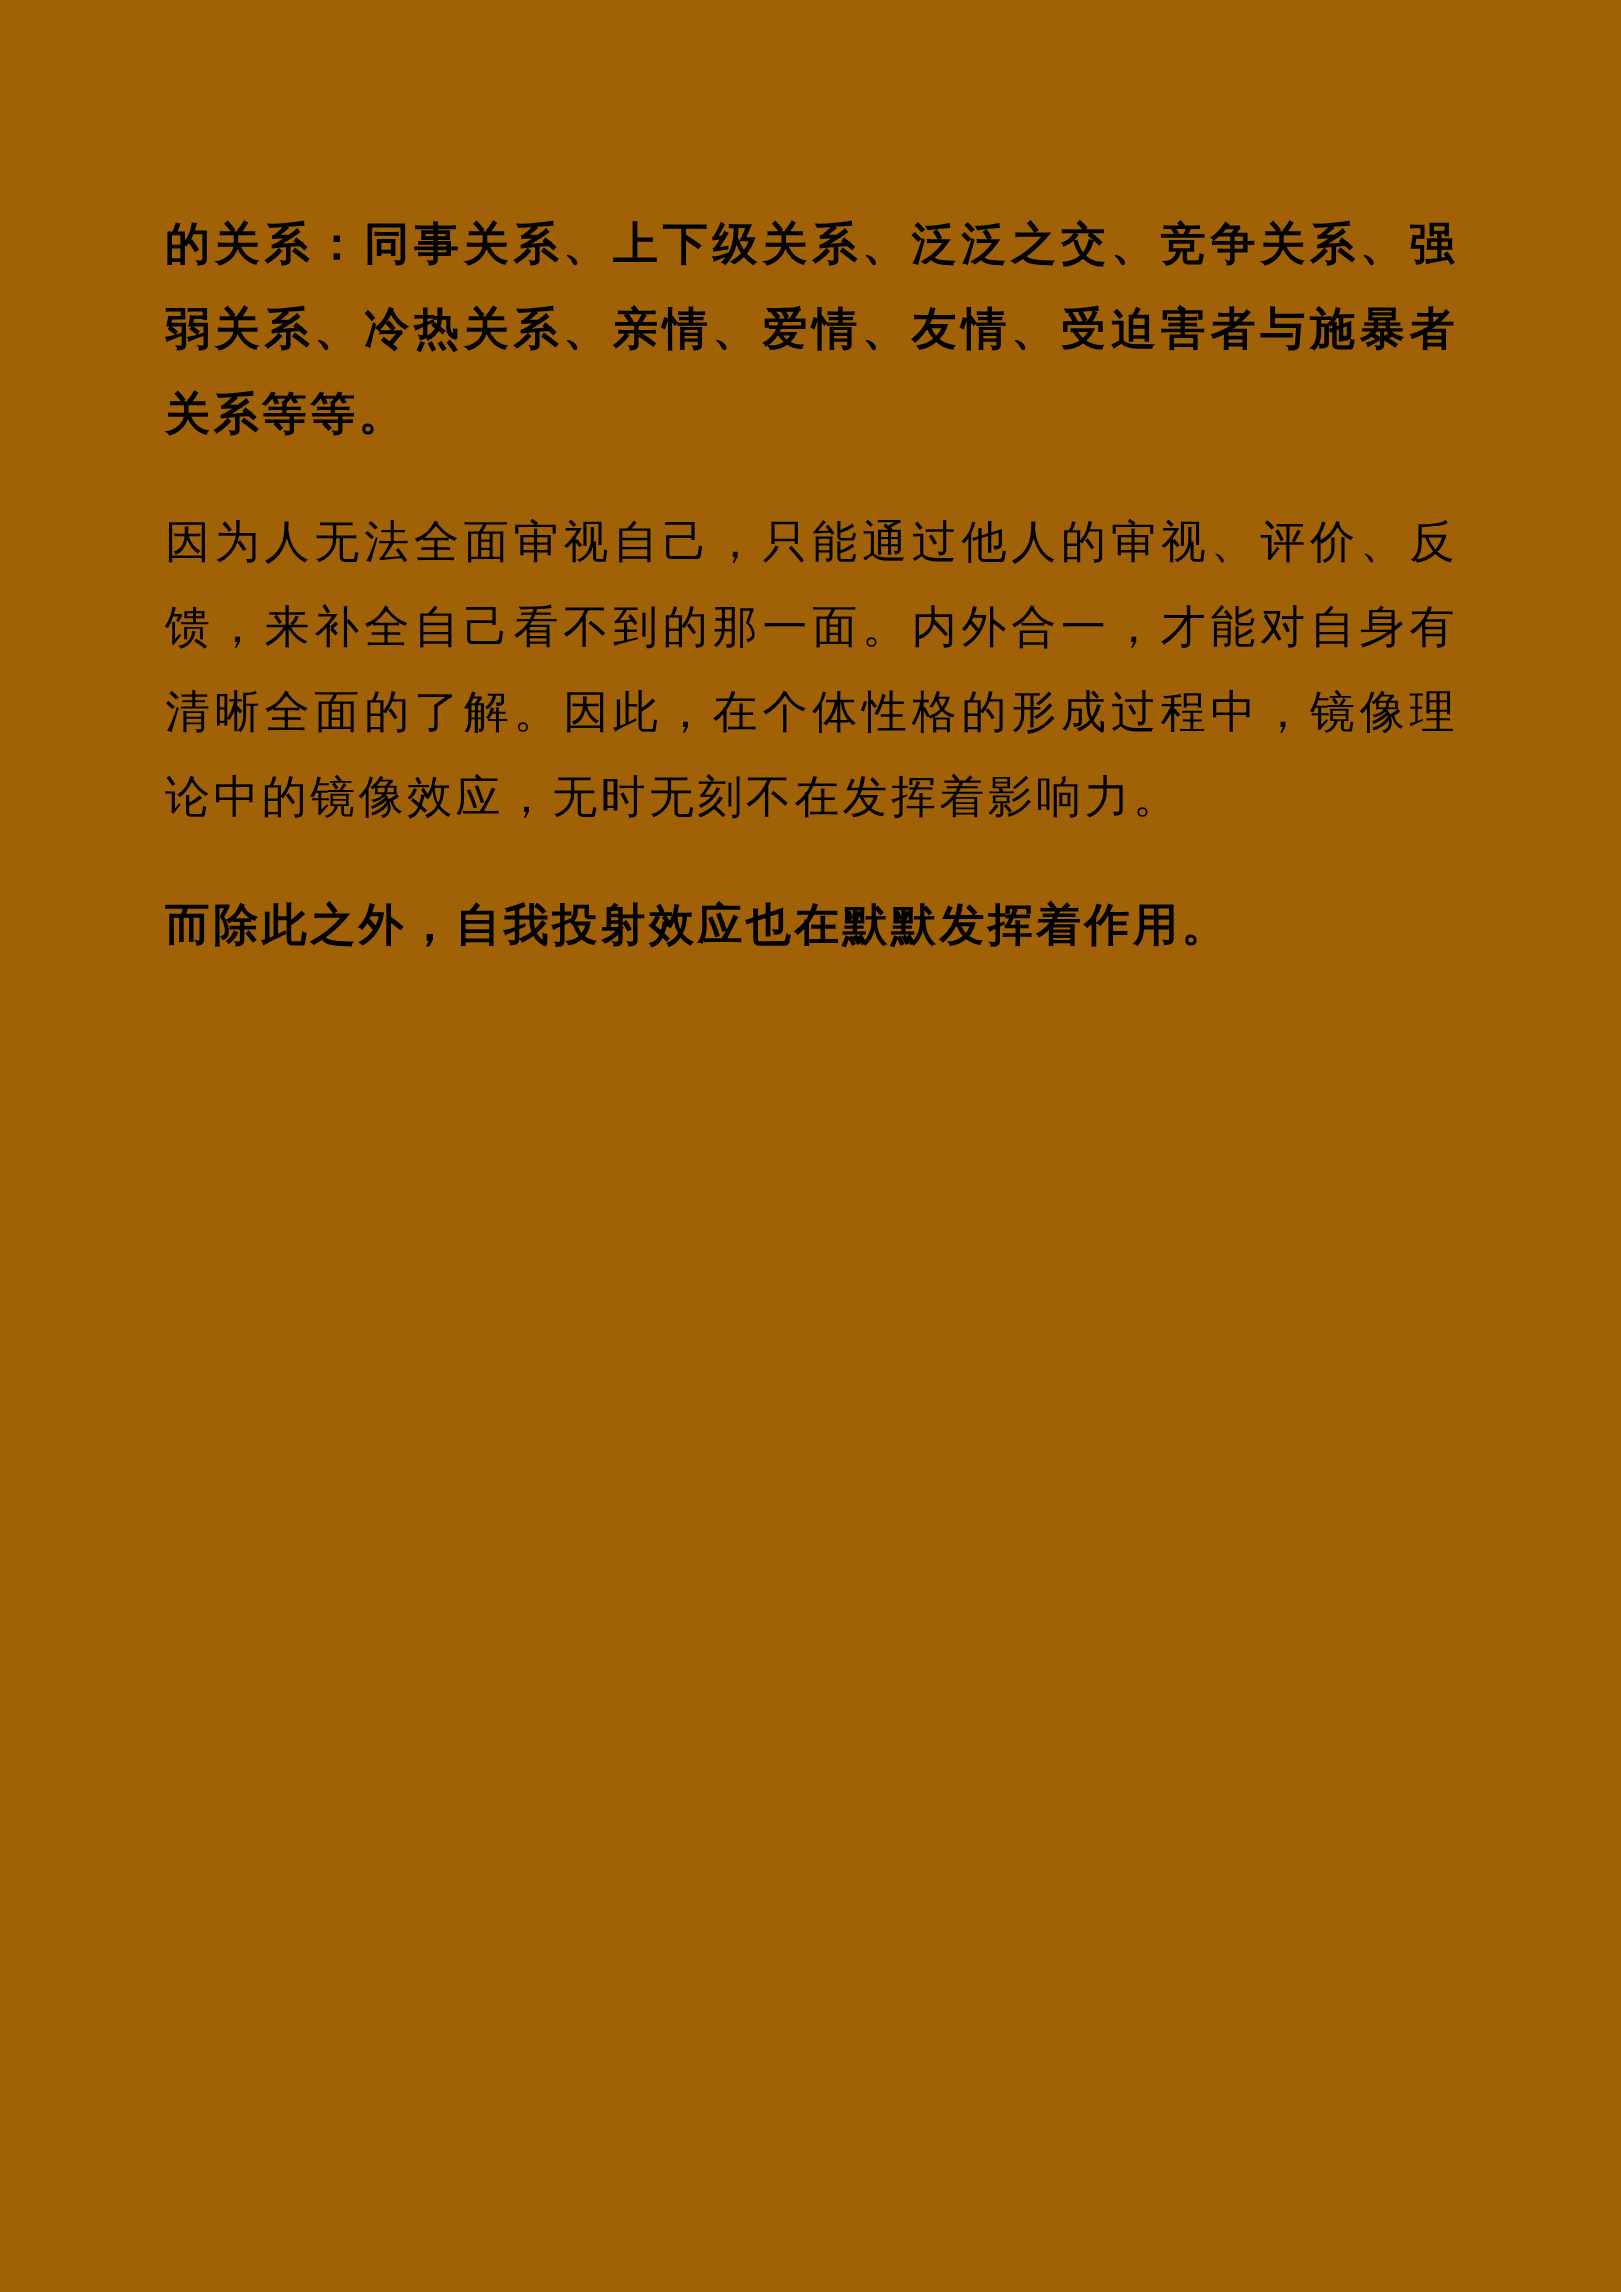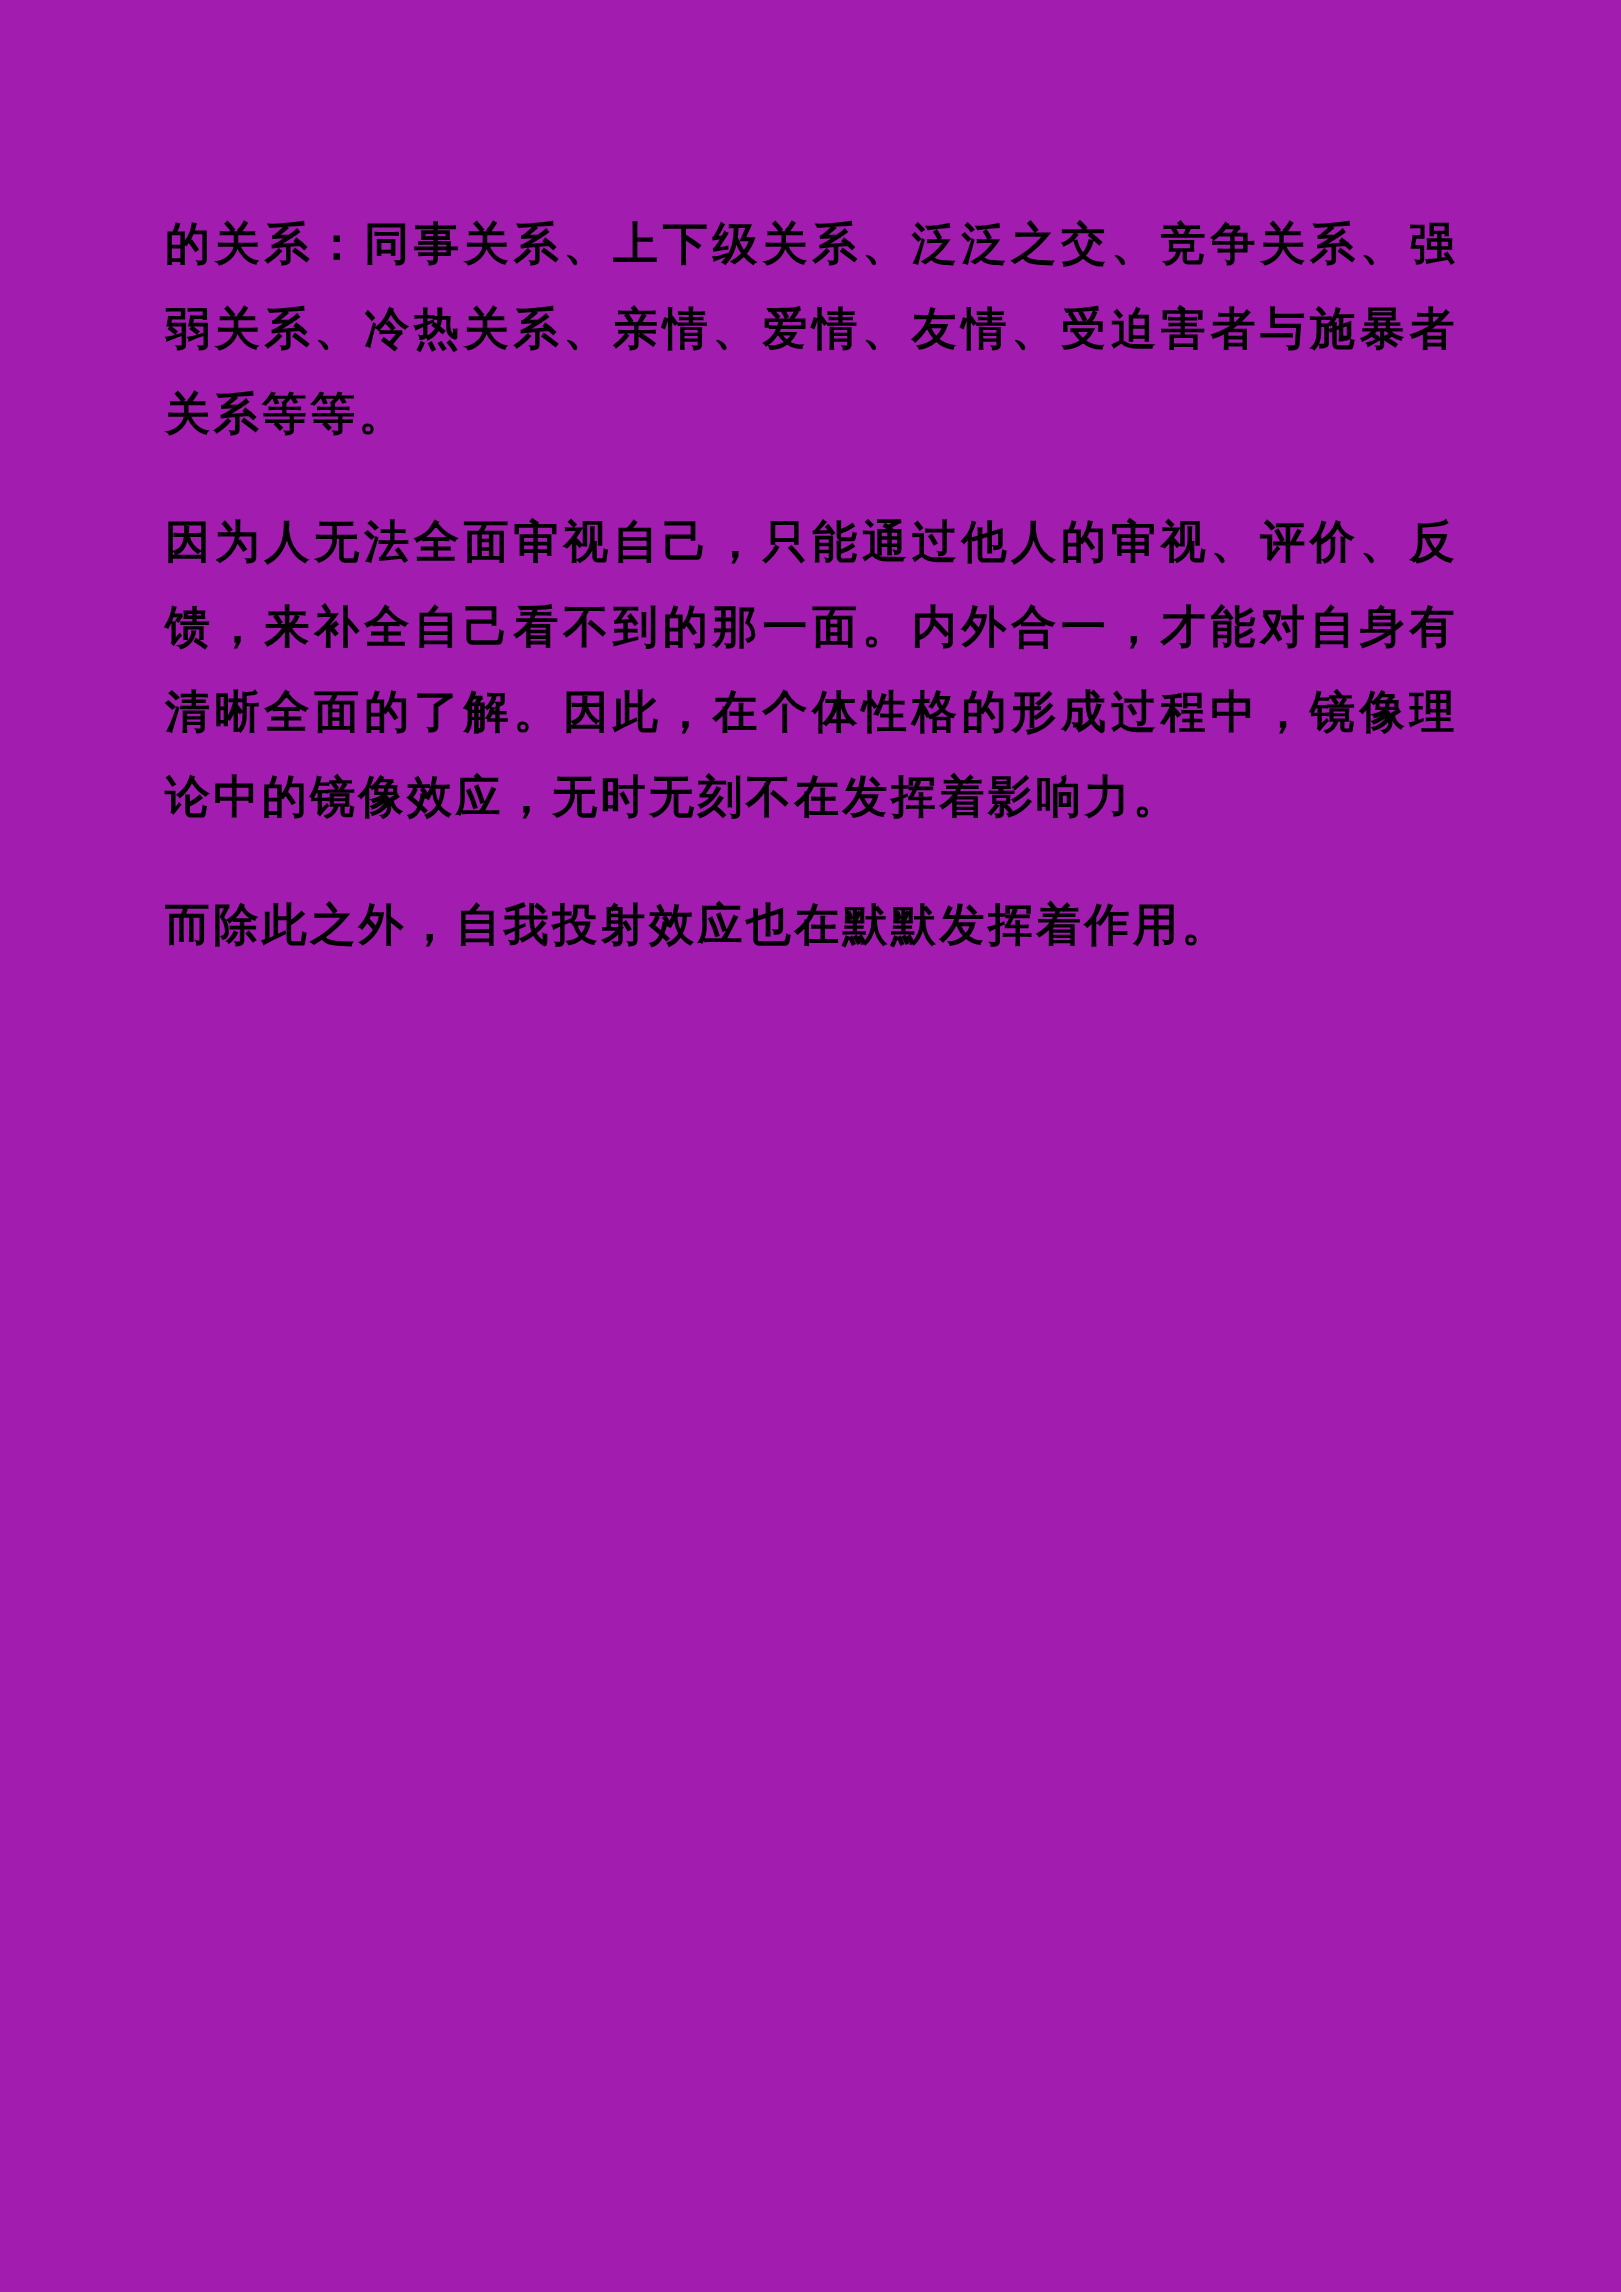--- a/index.html
+++ b/index.html
@@ -4,40 +4,40 @@
 <style>
   html, body {
     margin: 0;
     padding: 0;
     background: #ffffff;
   }
   .page {
     position: relative;
     width: 1621px;
     height: 2293px;
-    background: #a21caf;
+    background: #a16207;
     box-sizing: border-box;
     padding: 201px 163px 0 165px;
     font-family: "DejaVu Sans", sans-serif;
     color: #000000;
     overflow: hidden;
   }
   p.para {
     margin: 0 0 43px 0;
     font-size: 45px;
     line-height: 85px;
     letter-spacing: 3.4px;
     text-align: justify;
     text-justify: inter-ideograph;
     word-break: break-all;
   }
   p.para.gap-lg { margin-bottom: 61px; }
   p.para.last { margin-bottom: 0; }
   .seg-bold { font-weight: 800; }
-  .seg-regular { font-weight: 700; }
+  .seg-regular { font-weight: 400; }
 </style>
 </head>
 <body>
 
 <div class="page">
 
   <p class="para"><span class="seg-bold">的关系：同事关系、上下级关系、泛泛之交、竞争关系、强弱关系、冷热关系、亲情、爱情、友情、受迫害者与施暴者关系等等。</span></p>
 
 
   <p class="para"><span class="seg-regular">因为人无法全面审视自己，只能通过他人的审视、评价、反馈，来补全自己看不到的那一面。内外合一，才能对自身有清晰全面的了解。因此，在个体性格的形成过程中，镜像理论中的镜像效应，无时无刻不在发挥着影响力。</span></p>

